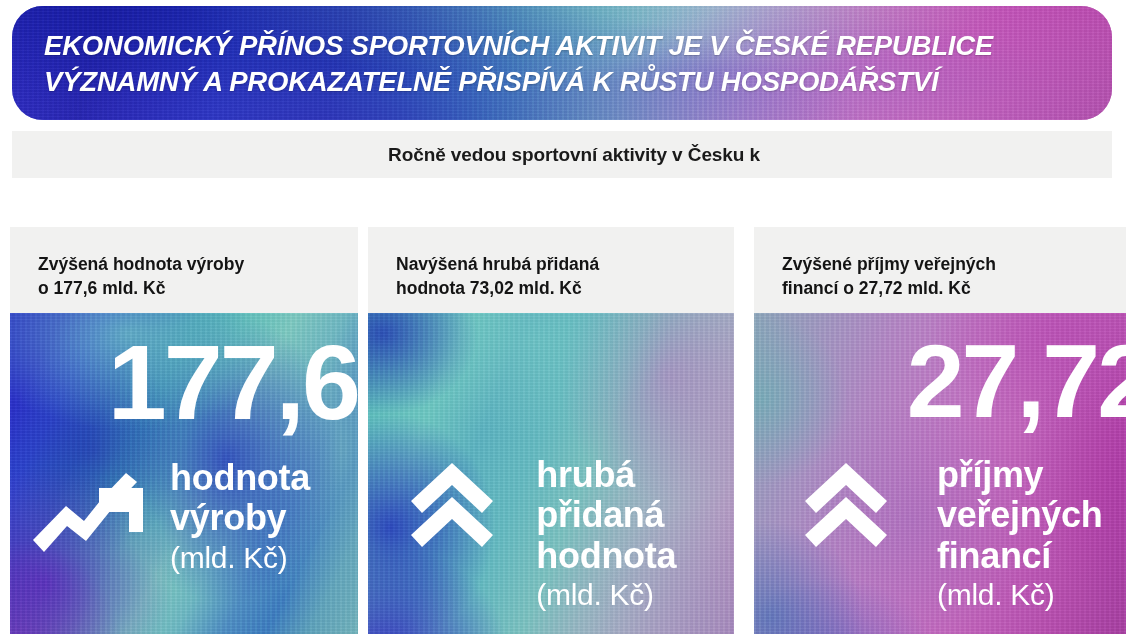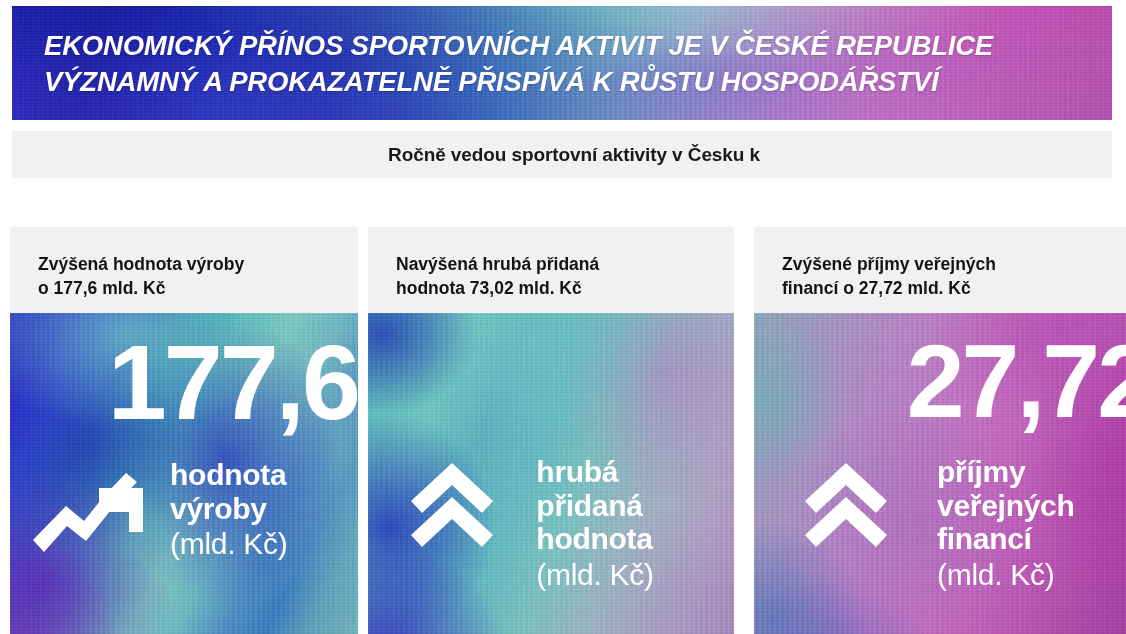--- a/index.html
+++ b/index.html
@@ -8,20 +8,21 @@
     background:#ffffff;
     font-family:"Liberation Sans", sans-serif;
     overflow:hidden;
   }
   .page { position:relative; width:1126px; height:634px; background:#fff; }
 
   
   .banner {
     position:absolute; left:12px; top:6px; width:1100px; height:114px;
     overflow:hidden;
+    border-radius:31px;
   }
   .banner-bg {
     position:absolute; inset:0;
     background:
       linear-gradient(102deg,
         rgba(30,32,140,0.0) 0%,
         rgba(22,26,150,0.55) 8%,
         rgba(38,60,200,0.35) 20%,
         rgba(20,34,170,0.45) 30%,
         rgba(30,110,190,0.25) 45%,
@@ -192,21 +193,21 @@
   }
   .c1 .big-number { font-size:106px; }
   .c2 .big-number { font-size:104px; }
   .c3 .big-number { font-size:104px; }
 
   .lower { position:absolute; left:0; right:0; top:140px; display:flex; }
   .icon-col { width:46%; display:flex; justify-content:center; padding-top:6px; }
   .label-col { width:54%; padding-right:14px; }
 
   .label-main {
-    color:#ffffff; font-weight:bold; font-size:30px; line-height:1.12;
+    color:#ffffff; font-weight:bold; font-size:36px; line-height:1.12;
     white-space:pre-line; letter-spacing:-0.3px;
   }
   .label-unit {
     color:#ffffff; font-weight:normal; font-size:30px; line-height:1.25;
     letter-spacing:-0.3px;
   }
   .c1 .lower { top:145px; }
   .c2 .lower { top:142px; }
   .c3 .lower { top:142px; }
 

